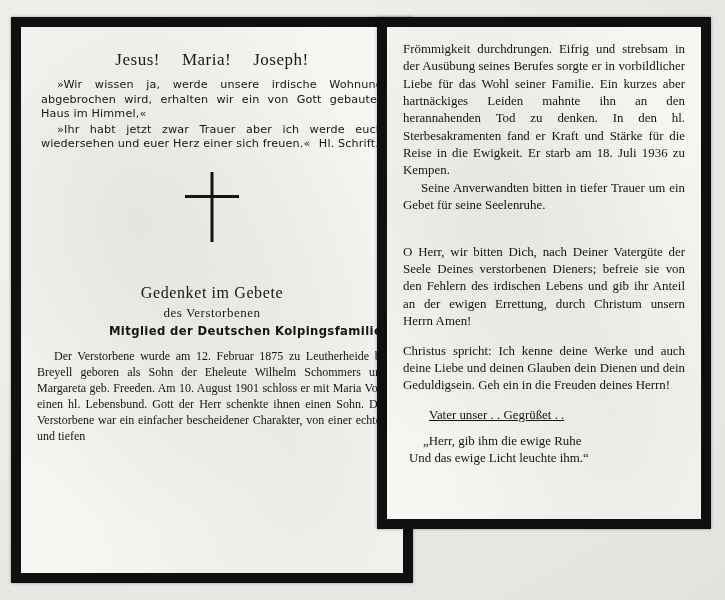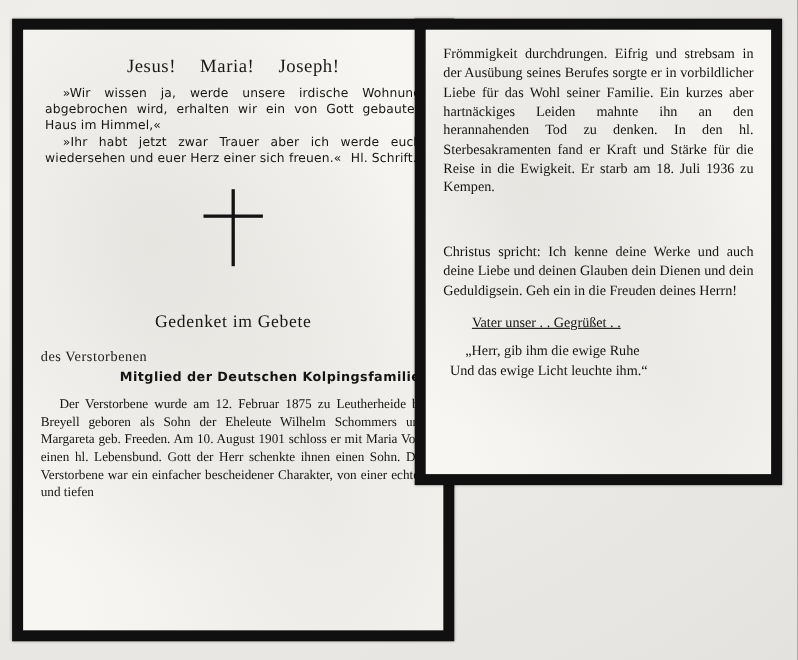--- a/index.html
+++ b/index.html
@@ -20,21 +20,21 @@
   }
   .spread{position:absolute;inset:0;}
 
   .card{
     position:absolute;
     background:#111010;
     box-sizing:border-box;
     box-shadow:0 0 3px rgba(0,0,0,.35);
   }
   .card.left{ left:11px; top:17px; width:402px; height:566px; padding:10px; }
-  .card.right{ left:377px; top:17px; width:334px; height:424px; padding:10px; }
+  .card.right{ left:377px; top:17px; width:334px; height:512px; padding:10px; }
 
   .card-inner{
     width:100%;height:100%;
     background:#f7f6f3;
     box-sizing:border-box;
     position:relative;
     overflow:hidden;
     background-image:
       radial-gradient(ellipse at 30% 35%, rgba(205,203,197,.40) 0%, rgba(205,203,197,0) 62%),
       radial-gradient(ellipse at 72% 78%, rgba(208,206,200,.30) 0%, rgba(208,206,200,0) 60%);
@@ -88,24 +88,25 @@
 
   .gedenket{
     text-align:center;
     font-size:16px;
     color:#171717;
     letter-spacing:.6px;
     margin-top:6px;
     font-family:"Liberation Serif", serif;
   }
   .verstorbenen{
+    text-align:center;
     font-size:13px;
     color:#1b1b1b;
     letter-spacing:.5px;
-    margin-top:14px;
+    margin-top:3px;
     font-family:"Liberation Serif", serif;
   }
   .deceased-name{
     text-align:center;
     font-size:21.5px;
     font-weight:bold;
     color:#101010;
     margin-top:7px;
     letter-spacing:.2px;
     font-family:"DejaVu Sans", sans-serif;
@@ -198,24 +199,26 @@
   </div>
 
   <div class="card right">
     <div class="card-inner">
       <div class="pad">
 
         <div class="rtext">
 
           <p>Frömmigkeit durchdrungen. Eifrig und strebsam in der Ausübung seines Berufes sorgte er in vorbildlicher Liebe für das Wohl seiner Familie. Ein kurzes aber hartnäckiges Leiden mahnte ihn an den herannahenden Tod zu denken. In den hl. Sterbesakramenten fand er Kraft und Stärke für die Reise in die Ewigkeit. Er starb am 18. Juli 1936 zu Kempen.</p>
 
+          <p class="ind">Seine Anverwandten bitten in tiefer Trauer um ein Gebet für seine Seelenruhe.</p>
 
           <div class="gap"></div>
 
           <p><span class="prayer-head" style="display:inline;padding-left:38px;"></span></p>
+          <p>O Herr, wir bitten Dich, nach Deiner Vatergüte der Seele Deines verstorbenen Dieners; befreie sie von den Fehlern des irdischen Lebens und gib ihr Anteil an der ewigen Errettung, durch Christum unsern Herrn Amen!</p>
 
           <div class="gap"></div>
 
           <p>Christus spricht: Ich kenne deine Werke und auch deine Liebe und deinen Glauben dein Dienen und dein Geduldigsein. Geh ein in die Freuden deines Herrn!</p>
 
           <div class="gap"></div>
 
           <p style="text-indent:26px;text-decoration:underline;">Vater unser . .    Gegrüßet . .</p>
 
           <div class="gap-sm"></div>

